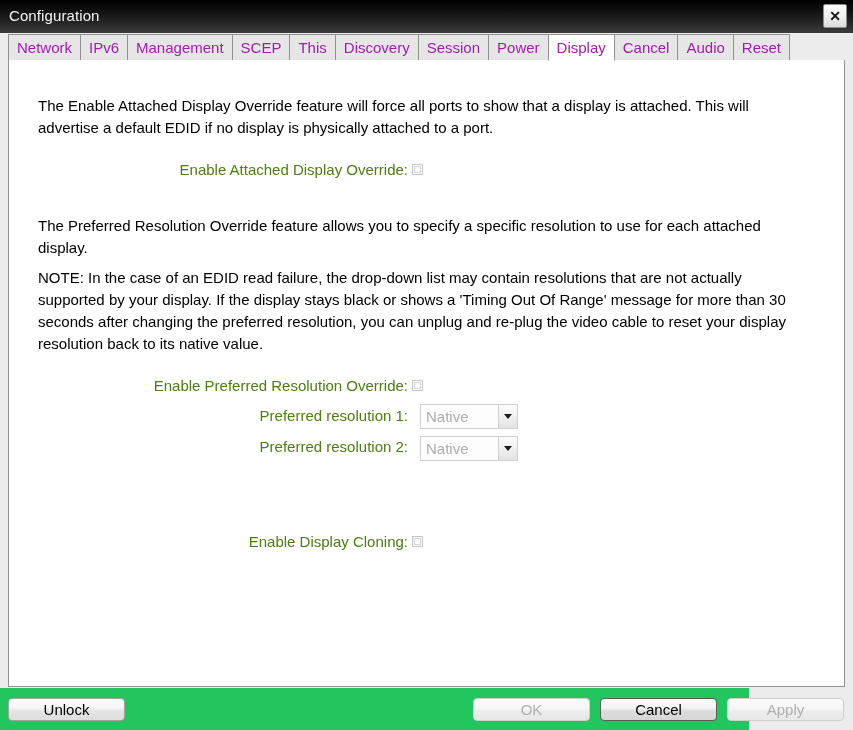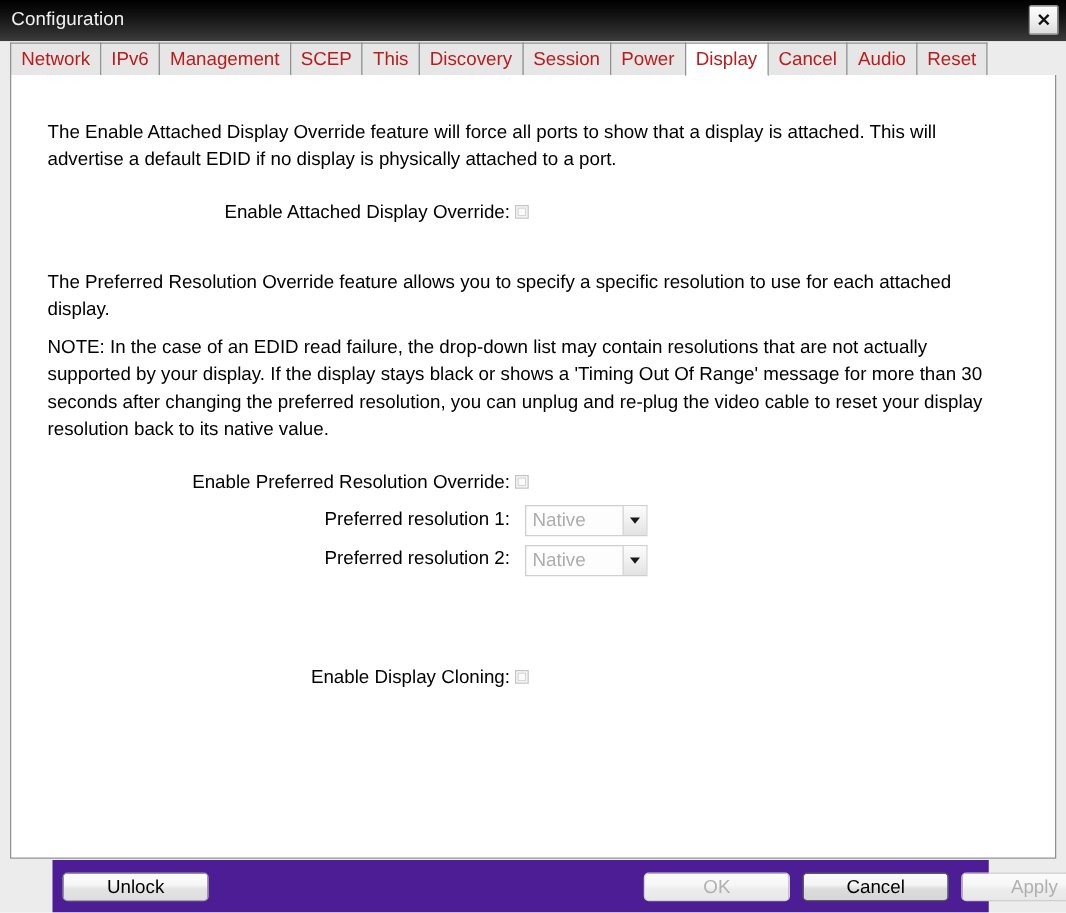--- a/index.html
+++ b/index.html
@@ -72,21 +72,21 @@
     display: flex;
     align-items: flex-end;
     z-index: 3;
   }
   .tab {
     height: 26px;
     line-height: 25px;
     padding: 0 8px;
     margin-right: -1px;
     font-size: 15px;
-    color: #b91c1c;
+    color: #a21caf;
     background: #e6e6e6;
     border: 1px solid #919191;
     border-bottom: none;
     box-sizing: border-box;
     white-space: nowrap;
     cursor: pointer;
     position: relative;
   }
   .tab.active {
     background: #ffffff;
@@ -142,21 +142,21 @@
     display: flex;
     align-items: center;
     height: 20px;
   }
   .field-label {
     position: absolute;
     right: 0;
     text-align: right;
     font-size: 15px;
     white-space: nowrap;
-    color: #000000;
+    color: #4d7c0f;
     line-height: 20px;
     padding-left: 32px;
   }
   .label-box {
     position: absolute;
     width: 370px;
     left: 0;
     height: 20px;
   }
 
@@ -219,22 +219,21 @@
     border-top: 5px solid #1a1a1a;
   }
 
   
   #footer {
     position: absolute;
     left: 0;
     top: 688px;
     width: 749px;
     height: 42px;
-    background: #4c1d95;
-    margin-left: 42px;
+    background: #22c55e;
   }
   .btn {
     position: absolute;
     top: 10px;
     height: 23px;
     border-radius: 4px;
     box-sizing: border-box;
     font-size: 15px;
     text-align: center;
     line-height: 21px;

